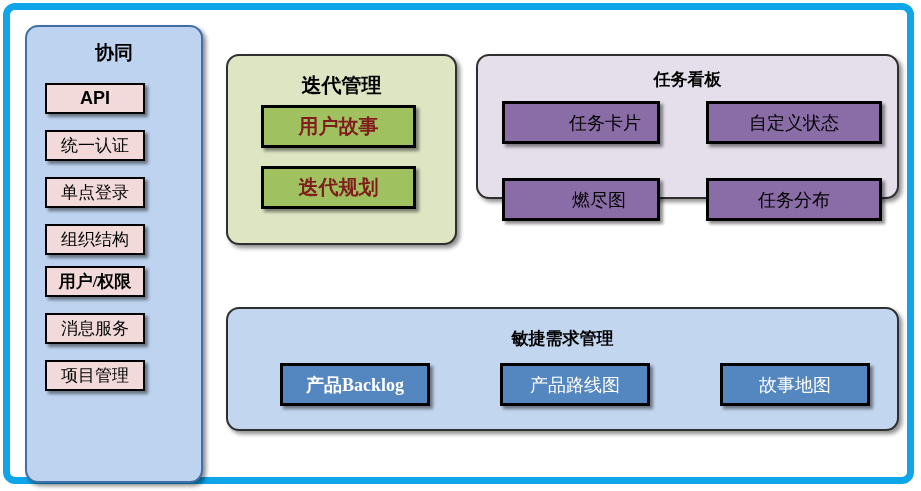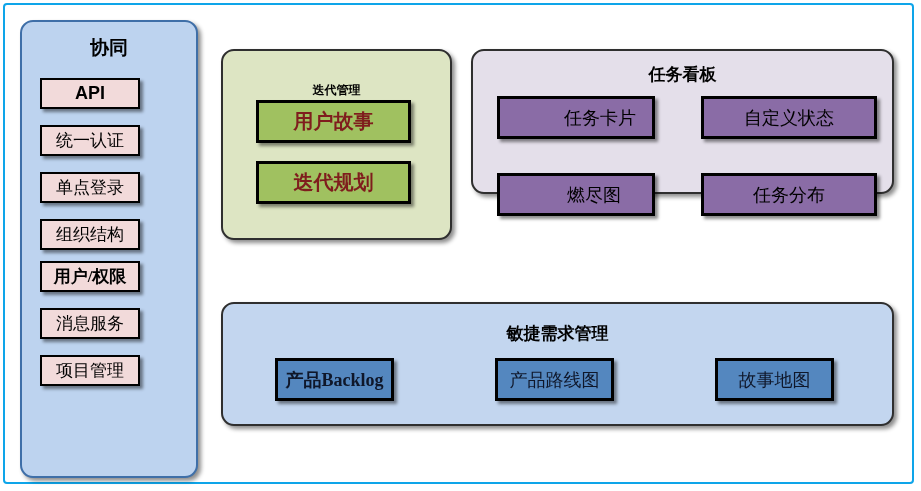--- a/index.html
+++ b/index.html
@@ -15,22 +15,22 @@
   }
 
   
   #diagram-frame {
     position: absolute;
     left: 3px;
     top: 3px;
     width: 911px;
     height: 481px;
     box-sizing: border-box;
-    border: 2px solid #0ea5e9;
-    border-radius: 4px;
+    border: 7px solid #0ea5e9;
+    border-radius: 12px;
     background: #ffffff;
   }
 
   
   .panel {
     position: absolute;
     box-sizing: border-box;
     border-radius: 13px;
     box-shadow: 3px 3px 4px rgba(0,0,0,0.45);
   }
@@ -89,22 +89,22 @@
   
   #iteration-panel {
     left: 216px;
     top: 44px;
     width: 231px;
     height: 191px;
     background: #dde5c3;
     border: 2px solid #2f2f2f;
   }
   #iteration-title {
-    top: 31px;
-    font-size: 12px;
+    top: 16px;
+    font-size: 20px;
   }
   .green-card {
     position: absolute;
     left: 33px;
     width: 155px;
     height: 43px;
     box-sizing: border-box;
     background: #a0c160;
     border: 3px solid #000000;
     box-shadow: 3px 3px 3px rgba(0,0,0,0.45);
@@ -157,32 +157,32 @@
     background: #c3d6ef;
     border: 2px solid #2f2f2f;
   }
   #agile-title {
     top: 18px;
     font-size: 17px;
   }
   .blue-card {
     position: absolute;
     top: 54px;
-    width: 119px;
+    width: 150px;
     height: 43px;
     box-sizing: border-box;
     background: #5487bf;
     border: 3.5px solid #000000;
     box-shadow: 3px 3px 3px rgba(0,0,0,0.45);
     display: flex;
     align-items: center;
     justify-content: center;
     font-family: "Liberation Serif", serif;
     font-size: 18px;
-    color: #0f172a;
+    color: #ffffff;
     white-space: nowrap;
   }
   .blue-card.mixed {
     font-weight: bold;
   }
 </style>
 </head>
 <body>
 
 <div id="diagram-frame">

